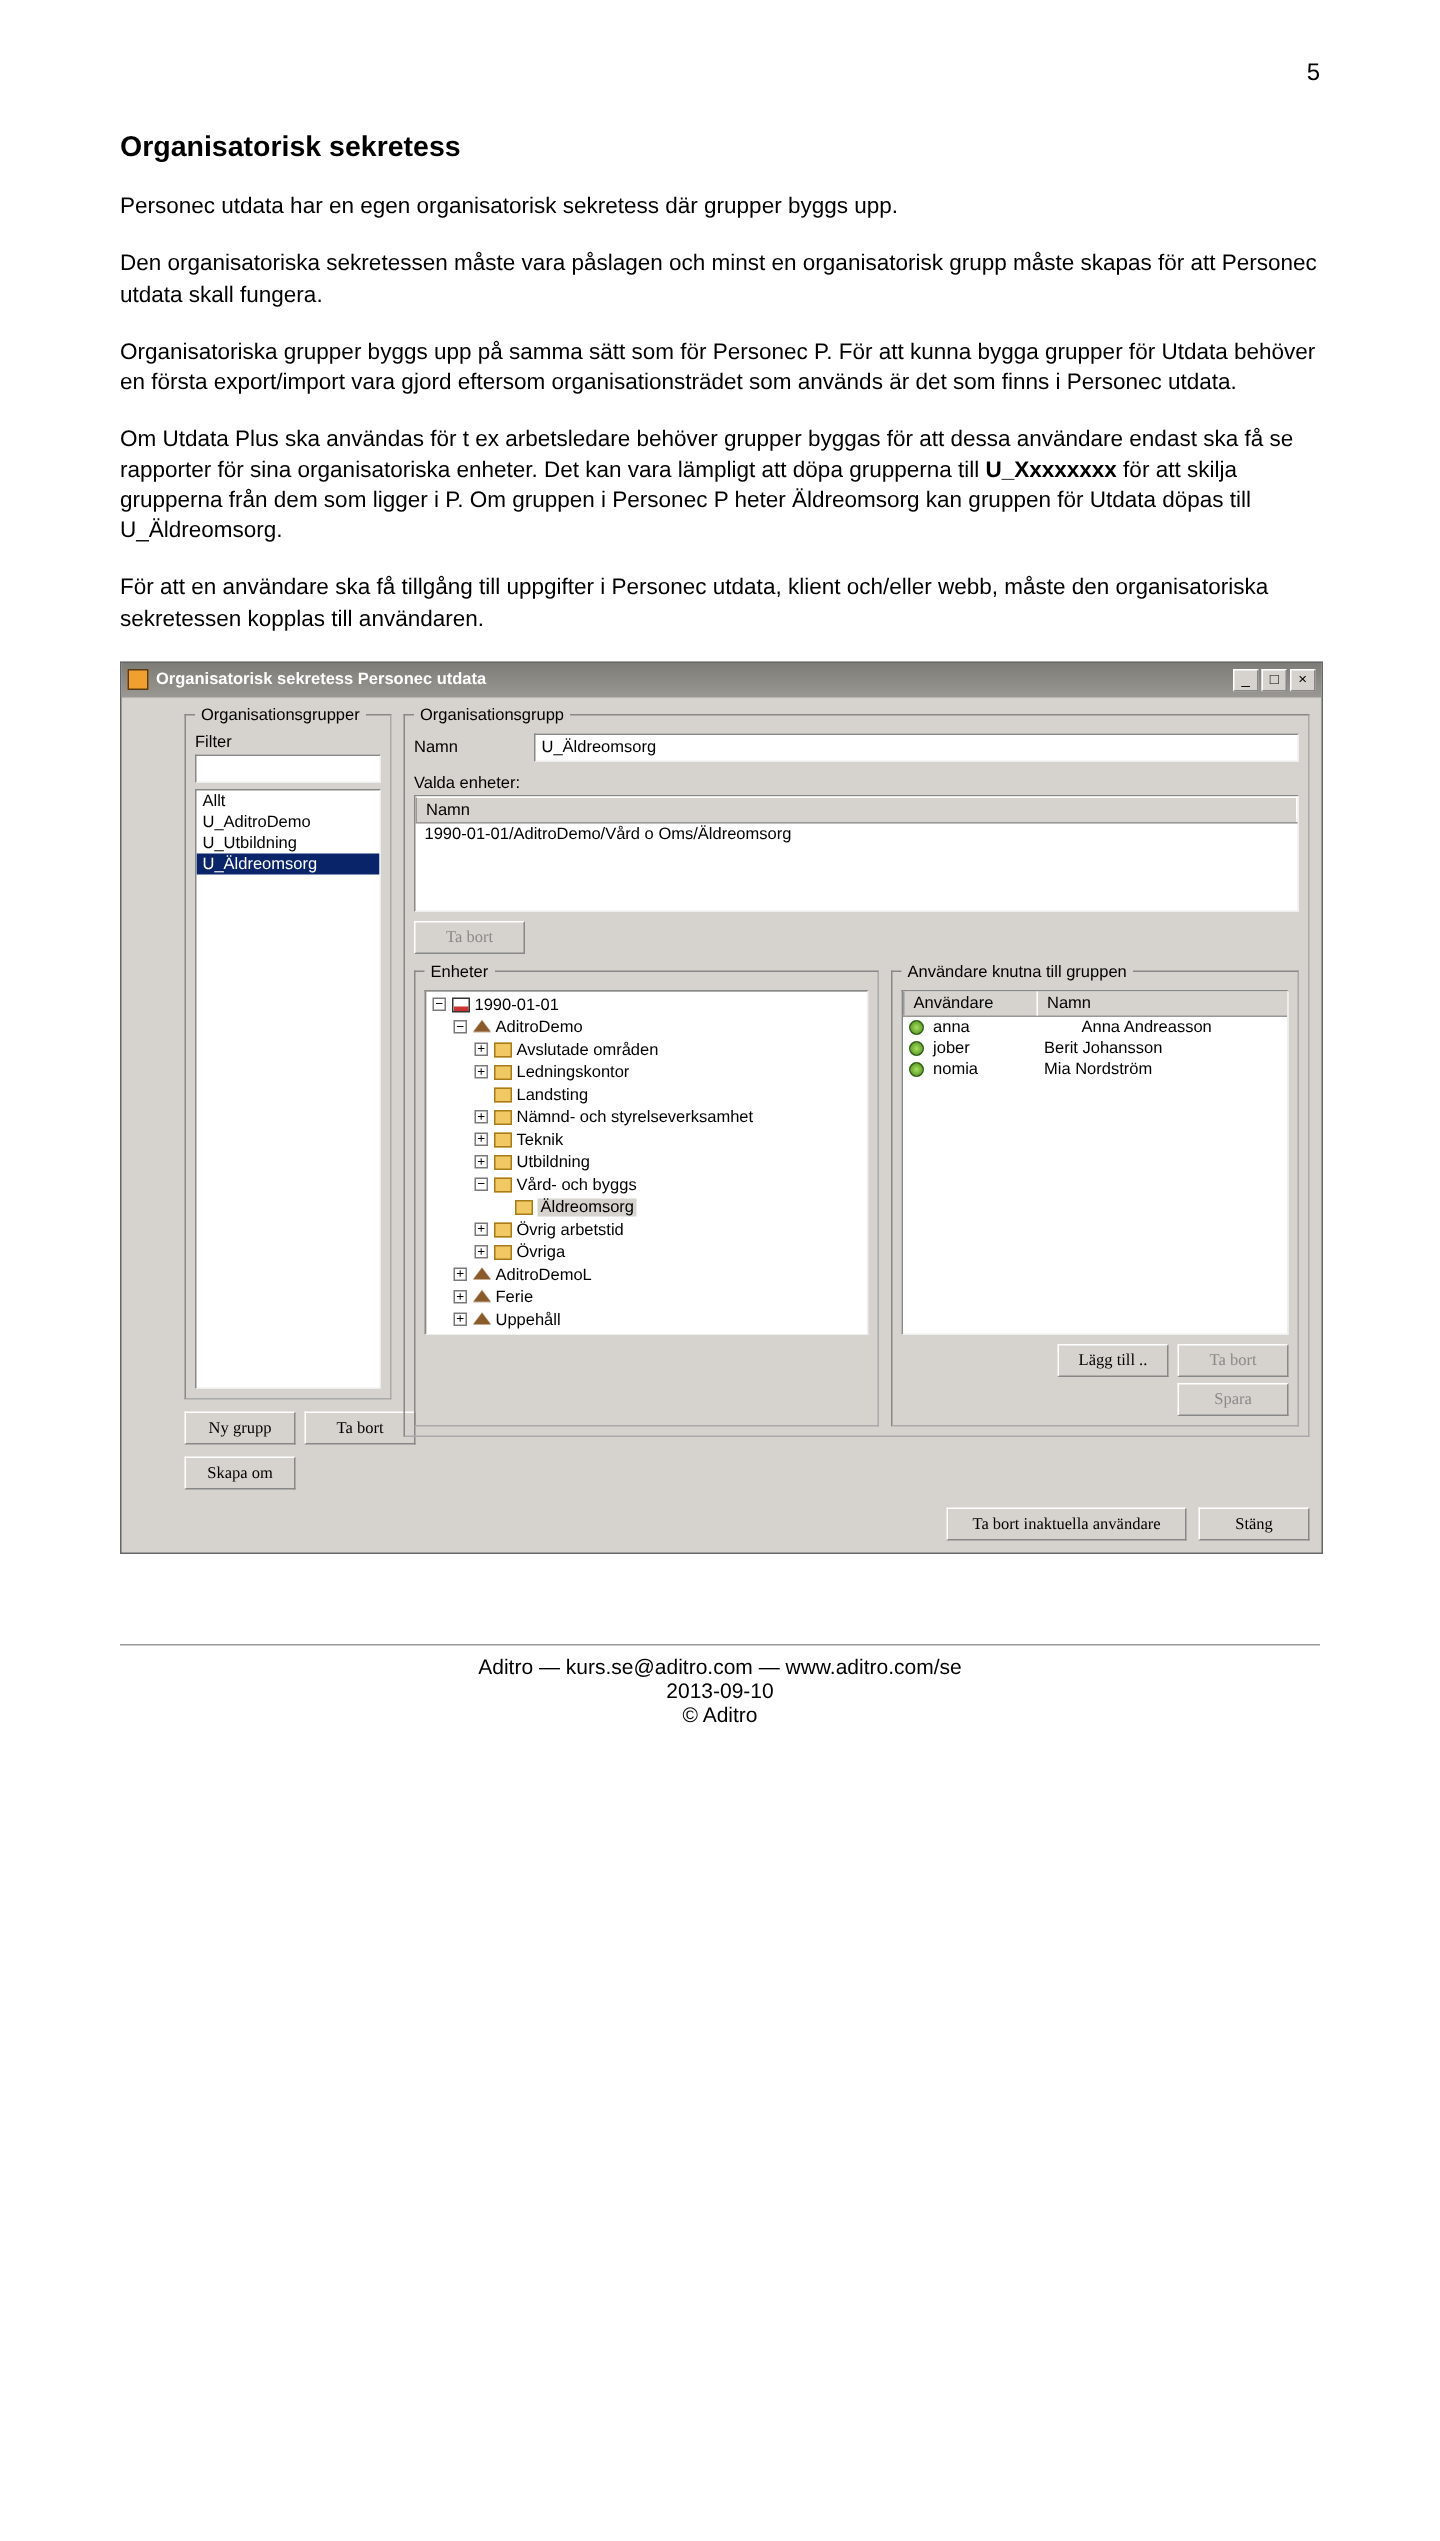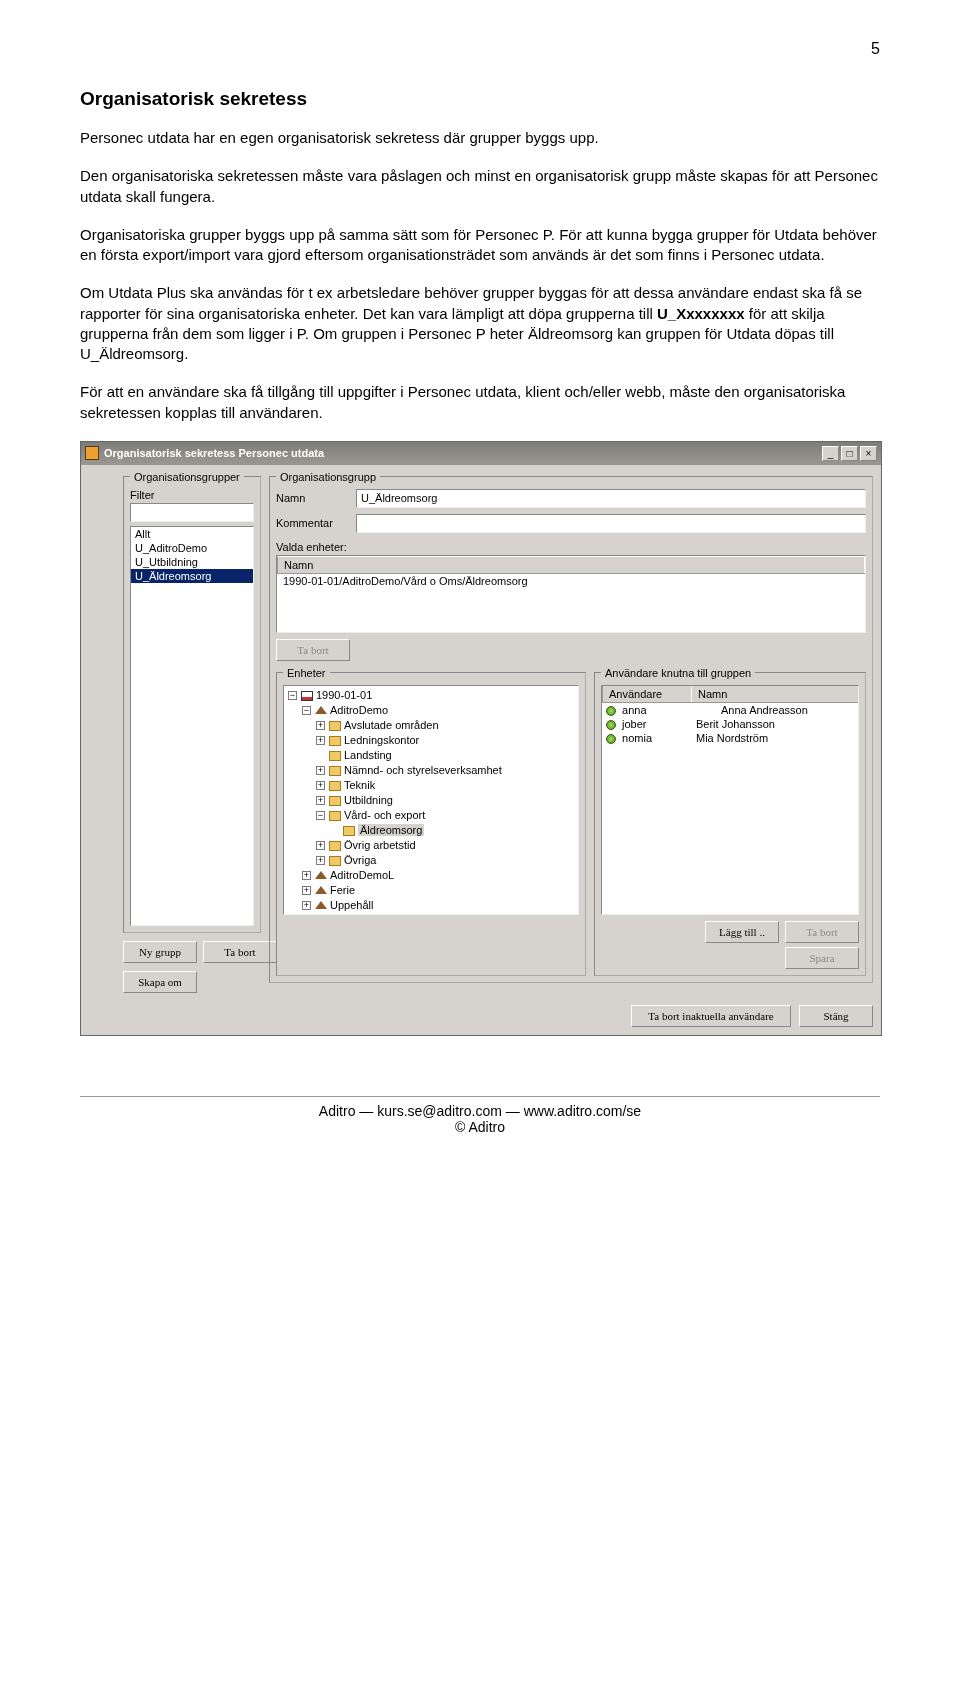--- a/index.html
+++ b/index.html
@@ -165,24 +165,20 @@
       </div>
     </div>
 
     <div class="rightcol">
       <fieldset>
         <legend>Organisationsgrupp</legend>
         <div class="row" style="align-items:center; gap:8px;">
           <span style="width:72px;">Namn</span>
           <input class="txtbox" style="flex: 1 1 0%;" value="U_Äldreomsorg">
         </div>
-        <div class="row" style="align-items:center; gap:8px; margin-top:6px;">
-          <span style="width:72px;">Kommentar</span>
-          <input class="txtbox" style="flex: 1 1 0%;" value="">
-        </div>
         <div style="margin-top:8px;">Valda enheter:</div>
         <div class="tbl" style="height:78px; margin-top:2px;">
           <div class="hdr">
               <div class="cell" style="flex:1;">Namn</div>
             </div>
           <div class="r">
               <div class="cell">1990-01-01/AditroDemo/Vård o Oms/Äldreomsorg</div>
             </div>
         </div>
         <div class="row" style="margin-top:6px;">
@@ -194,21 +190,21 @@
             <legend>Enheter</legend>
             <div class="tree">
               <div class="node"><span class="pm">−</span><span class="ic ic-cal"></span><span>1990-01-01</span></div>
               <div class="node ind1"><span class="pm">−</span><span class="ic ic-house"></span><span>AditroDemo</span></div>
               <div class="node ind2"><span class="pm">+</span><span class="ic ic-folder"></span><span>Avslutade områden</span></div>
               <div class="node ind2"><span class="pm">+</span><span class="ic ic-folder"></span><span>Ledningskontor</span></div>
               <div class="node ind2"><span style="display:inline-block;width:13px;"></span><span class="ic ic-folder"></span><span>Landsting</span></div>
               <div class="node ind2"><span class="pm">+</span><span class="ic ic-folder"></span><span>Nämnd- och styrelseverksamhet</span></div>
               <div class="node ind2"><span class="pm">+</span><span class="ic ic-folder"></span><span>Teknik</span></div>
               <div class="node ind2"><span class="pm">+</span><span class="ic ic-folder"></span><span>Utbildning</span></div>
-              <div class="node ind2"><span class="pm">−</span><span class="ic ic-folder"></span><span>Vård- och export</span></div>
+              <div class="node ind2"><span class="pm">−</span><span class="ic ic-folder"></span><span>Vård- och byggs</span></div>
               <div class="node ind3"><span style="display:inline-block;width:13px;"></span><span class="ic ic-folder"></span><span class="selnode">Äldreomsorg</span></div>
               <div class="node ind2"><span class="pm">+</span><span class="ic ic-folder"></span><span>Övrig arbetstid</span></div>
               <div class="node ind2"><span class="pm">+</span><span class="ic ic-folder"></span><span>Övriga</span></div>
               <div class="node ind1"><span class="pm">+</span><span class="ic ic-house"></span><span>AditroDemoL</span></div>
               <div class="node ind1"><span class="pm">+</span><span class="ic ic-house"></span><span>Ferie</span></div>
               <div class="node ind1"><span class="pm">+</span><span class="ic ic-house"></span><span>Uppehåll</span></div>
               <div class="node ind1"><span>öö Kommun-Avslutad 2009-02-28</span></div>
             </div>
           </fieldset>
 
@@ -246,14 +242,15 @@
   </div>
 
   <div class="footer-row">
     <button class="btn" style="min-width:160px;">Ta bort inaktuella användare</button>
     <button class="btn">Stäng</button>
   </div>
 </div>
 
 <div class="footer-line">
   <div>Aditro — kurs.se@aditro.com — www.aditro.com/se</div>
+  <div>2013-09-10</div>
   <div style="">© Aditro</div>
 </div>
 
 </body></html>

